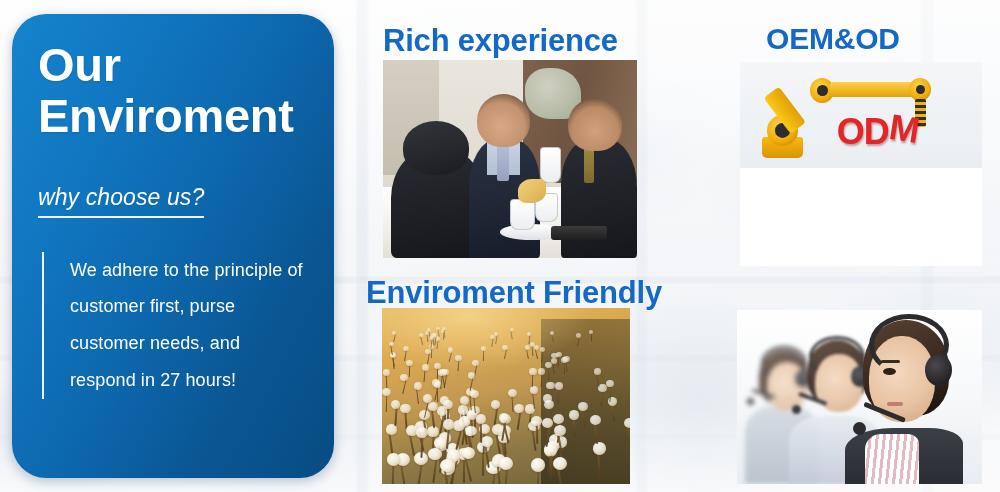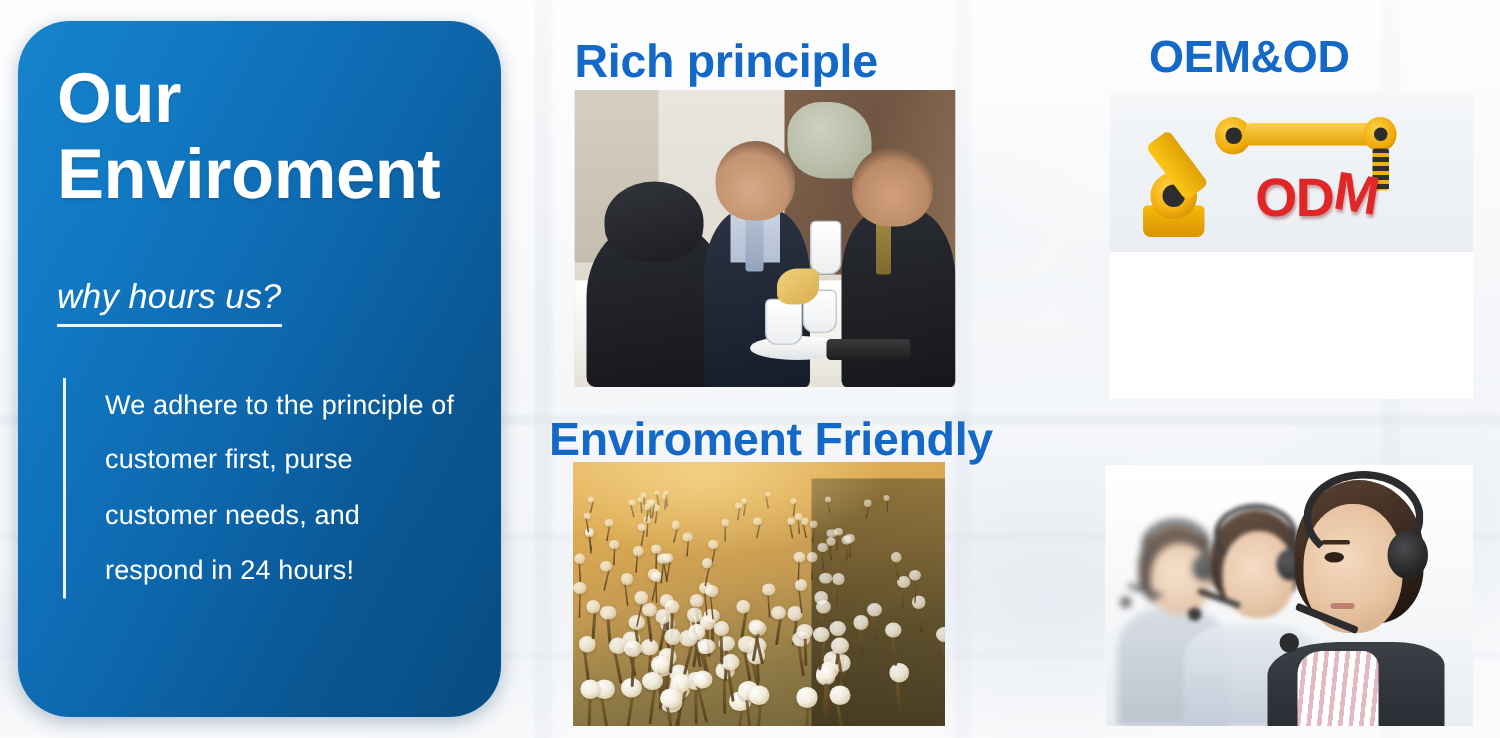--- a/index.html
+++ b/index.html
@@ -370,31 +370,31 @@
   <div class="bg-layer bg-wash deco"></div>
 
   <div id="advantage-card">
     <div class="card-inner">
 
       <div class="card-title">
         <span>Our</span>
         <span class="l2">Enviroment</span>
       </div>
 
-      <div class="card-sub">why hours us?</div>
+      <div class="card-sub">why choose us?</div>
 
       <div class="card-body-wrap">
         <div class="card-rule"></div>
-        <div class="card-body">We adhere to the principle of customer first, purse customer needs, and respond in 24 hours!</div>
+        <div class="card-body">We adhere to the principle of customer first, purse customer needs, and respond in 27 hours!</div>
       </div>
 
     </div>
   </div>
 
-  <div class="quad-head" id="head-rich">Rich principle</div>
+  <div class="quad-head" id="head-rich">Rich experience</div>
   <div class="quad-head" id="head-env">Enviroment Friendly</div>
   <div class="quad-head" id="head-oem">OEM&amp;OD</div>
 
   <div class="photo" id="photo-rich">
     <div class="rich-bg deco"></div>
     <div class="rich-wallL deco"></div>
     <div class="rich-wallR deco"></div>
     <div class="rich-plant deco"></div>
     <div class="rich-table deco"></div>
 

